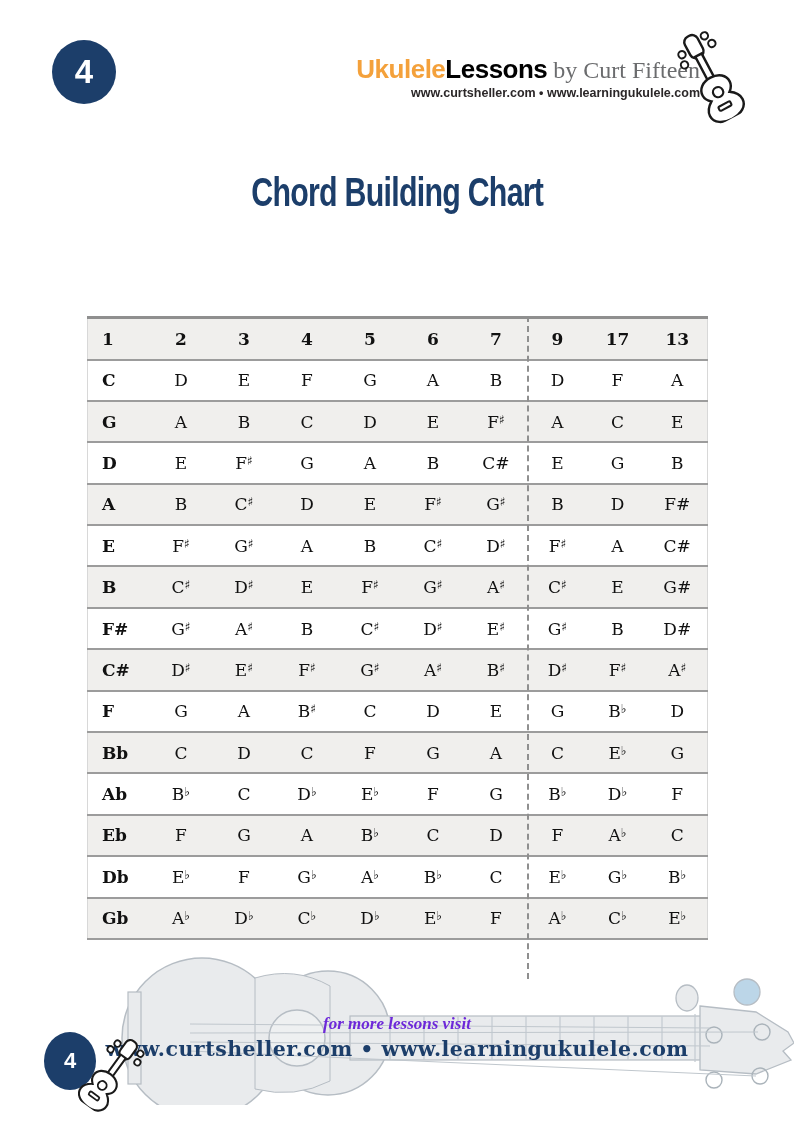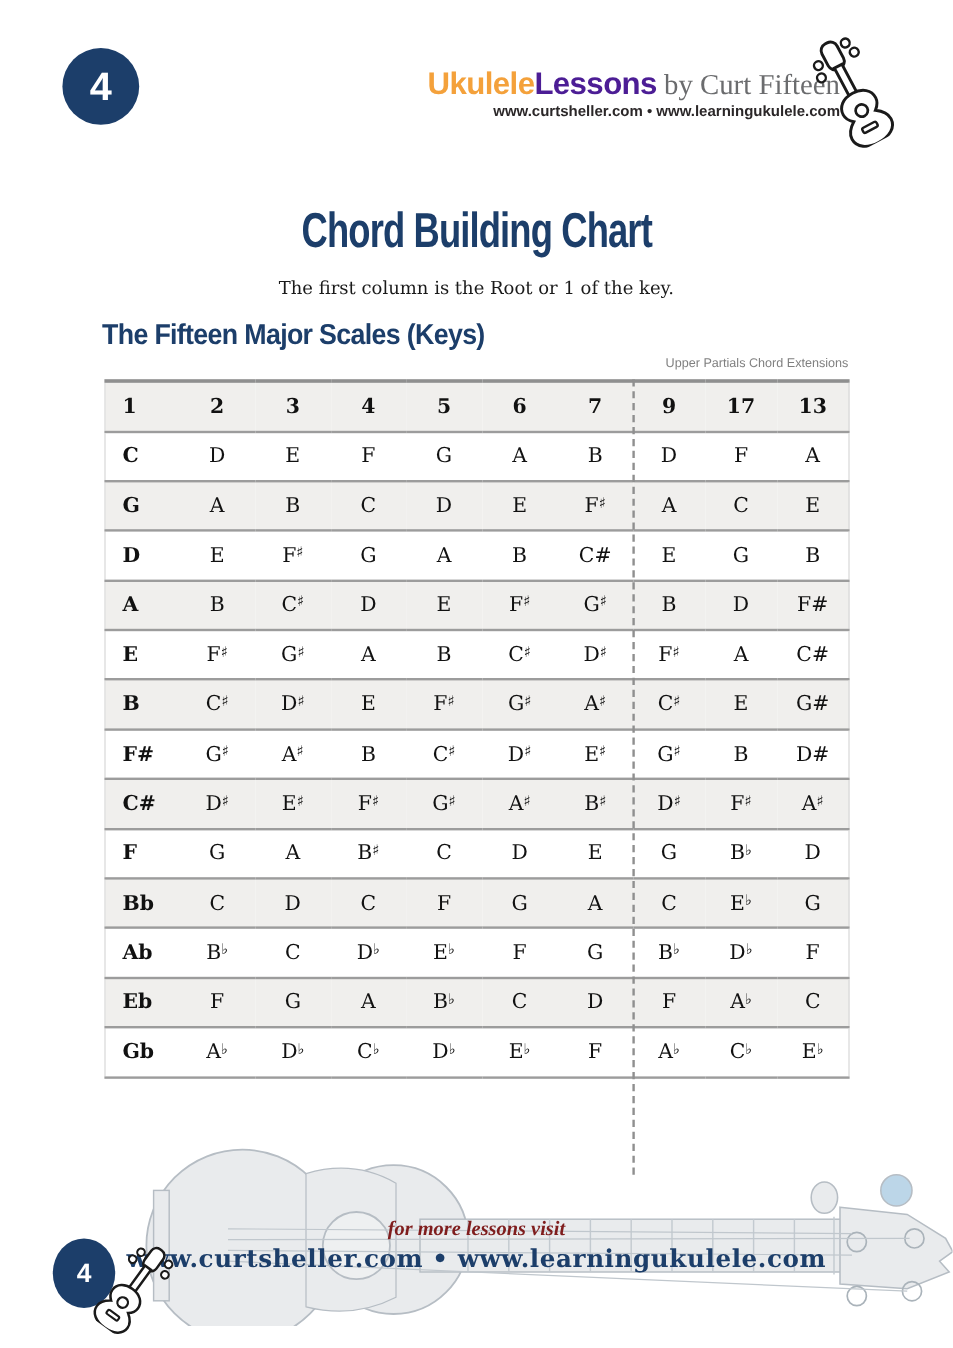--- a/index.html
+++ b/index.html
@@ -14,21 +14,21 @@
 
   
   .badge-top{ position:absolute; left:52px; top:40px; width:64px; height:64px;
     background:var(--navy); border-radius:50%; display:flex; align-items:center; justify-content:center;
     color:#fff; font-weight:bold; font-size:33px; }
 
   
   .header-block{ position:absolute; top:54px; right:94px; text-align:right; }
   .logo-line{ white-space:nowrap; font-size:26px; font-weight:bold; letter-spacing:-0.5px; }
   .logo-line .p1{ color:var(--orange); }
-  .logo-line .p2{ color:#4c1d95; }
+  .logo-line .p2{ color:#000000; }
   .logo-line .byline{ font-family:"Liberation Serif", serif; font-weight:normal; color:var(--byline); font-size:24px; letter-spacing:0; }
   .logo-urls{ margin-top:1px; font-size:12.5px; font-weight:bold; color:#2b2728; letter-spacing:0; }
 
   .uke-doodle-top{ position:absolute; left:664px; top:26px; width:90px; height:98px; }
   .uke-doodle-top svg{ transform:rotate(-28deg); transform-origin:50% 50%; }
 
   
   .title{ position:absolute; top:169px; left:0; width:100%; text-align:center; color:var(--navy); }
   .title span{ display:inline-block; font-size:41px; font-weight:800; letter-spacing:-1px;
     transform:scaleX(0.74); transform-origin:center; white-space:nowrap; }
@@ -56,21 +56,21 @@
   td.root{ font-family:"Liberation Sans",sans-serif; font-weight:bold; font-size:15px; color:#000; }
   sup.acc{ font-size:0.72em; vertical-align:0.3em; line-height:0; }
   .ext-divider{ position:absolute; left:527px; top:316px; height:663px; width:0;
     border-left:2px dashed #8f8f8f; z-index:2; }
 
   
   .footer-illustration{ position:absolute; left:50px; top:940px; width:744px; height:165px; z-index:0; }
 
   
   .footer-tagline{ position:absolute; top:1014px; left:0; width:100%; text-align:center; z-index:3;
-    font-family:"Liberation Serif",serif; font-style:italic; font-weight:bold; font-size:17px; color:#7f1d1d; }
+    font-family:"Liberation Serif",serif; font-style:italic; font-weight:bold; font-size:17px; color:#6d28d9; }
   .footer-urls{ position:absolute; top:1037px; left:0; width:100%; text-align:center; z-index:3;
     font-family:"DejaVu Serif","Liberation Serif",serif; font-weight:bold; font-size:20.5px;
     letter-spacing:0.5px; color:var(--navy); }
 
   .badge-bottom{ position:absolute; left:44px; top:1032px; width:52px; height:58px;
     background:var(--navy); border-radius:50%; display:flex; align-items:center; justify-content:center;
     color:#fff; font-weight:bold; font-size:22px; z-index:4; }
   .uke-doodle-bottom{ position:absolute; left:74px; top:1030px; width:76px; height:84px; z-index:4; }
   .uke-doodle-bottom svg{ transform:rotate(36deg); transform-origin:50% 50%; }
 </style>
@@ -98,24 +98,21 @@
       <circle cx="39" cy="22" r="3.6" stroke="#1a1a1a" stroke-width="2" fill="#fff"></circle>
       <rect x="15" y="5" width="14" height="23" rx="6" stroke="#1a1a1a" stroke-width="2.4" fill="#fff"></rect>
       <rect x="18.5" y="26" width="7" height="26" stroke="#1a1a1a" stroke-width="2.4" fill="#fff"></rect>
       <path d="M22,51 c-9,0 -15,5 -15,12 c0,4 2.5,7 5,9 c-4.5,3 -8,7 -8,12 c0,8 8,12.5 18,12.5 c10,0 18,-4.5 18,-12.5 c0,-5 -3.5,-9 -8,-12 c2.5,-2 5,-5 5,-9 c0,-7 -6,-12 -15,-12 z" stroke="#1a1a1a" stroke-width="2.4" fill="#fff"></path>
       <circle cx="22" cy="67" r="5" stroke="#1a1a1a" stroke-width="2.2" fill="#fff"></circle>
       <rect x="15" y="80" width="13" height="4.5" rx="1.5" stroke="#1a1a1a" stroke-width="2" fill="#fff"></rect>
     </svg>
   </div>
 
   <div class="title"><span>Chord Building Chart</span></div>
-  <div class="subtitle">The first column is the Root or 1 of the key.</div>
-
-  <div class="section-heading"><span>The Fifteen Major Scales (Keys)</span></div>
-  <div class="table-caption">Upper Partials Chord Extensions</div>
+
 
   <div class="table-wrap">
     <table class="scales">
       <colgroup id="scales-colgroup">
           <col style="width: 62px;">
           <col style="width: 63px;">
           <col style="width: 63px;">
           <col style="width: 63px;">
           <col style="width: 63px;">
           <col style="width: 63px;">
@@ -275,20 +272,32 @@
             <td class="root">Eb</td>
             <td class="note">F</td>
             <td class="note">G</td>
             <td class="note">A</td>
             <td class="note">B<sup class="acc">♭</sup></td>
             <td class="note">C</td>
             <td class="note">D</td>
             <td class="note">F</td>
             <td class="note">A<sup class="acc">♭</sup></td>
             <td class="note">C</td>
+          </tr>
+          <tr>
+            <td class="root">Db</td>
+            <td class="note">E<sup class="acc">♭</sup></td>
+            <td class="note">F</td>
+            <td class="note">G<sup class="acc">♭</sup></td>
+            <td class="note">A<sup class="acc">♭</sup></td>
+            <td class="note">B<sup class="acc">♭</sup></td>
+            <td class="note">C</td>
+            <td class="note">E<sup class="acc">♭</sup></td>
+            <td class="note">G<sup class="acc">♭</sup></td>
+            <td class="note">B<sup class="acc">♭</sup></td>
           </tr>
           <tr>
             <td class="root">Gb</td>
             <td class="note">A<sup class="acc">♭</sup></td>
             <td class="note">D<sup class="acc">♭</sup></td>
             <td class="note">C<sup class="acc">♭</sup></td>
             <td class="note">D<sup class="acc">♭</sup></td>
             <td class="note">E<sup class="acc">♭</sup></td>
             <td class="note">F</td>
             <td class="note">A<sup class="acc">♭</sup></td>

